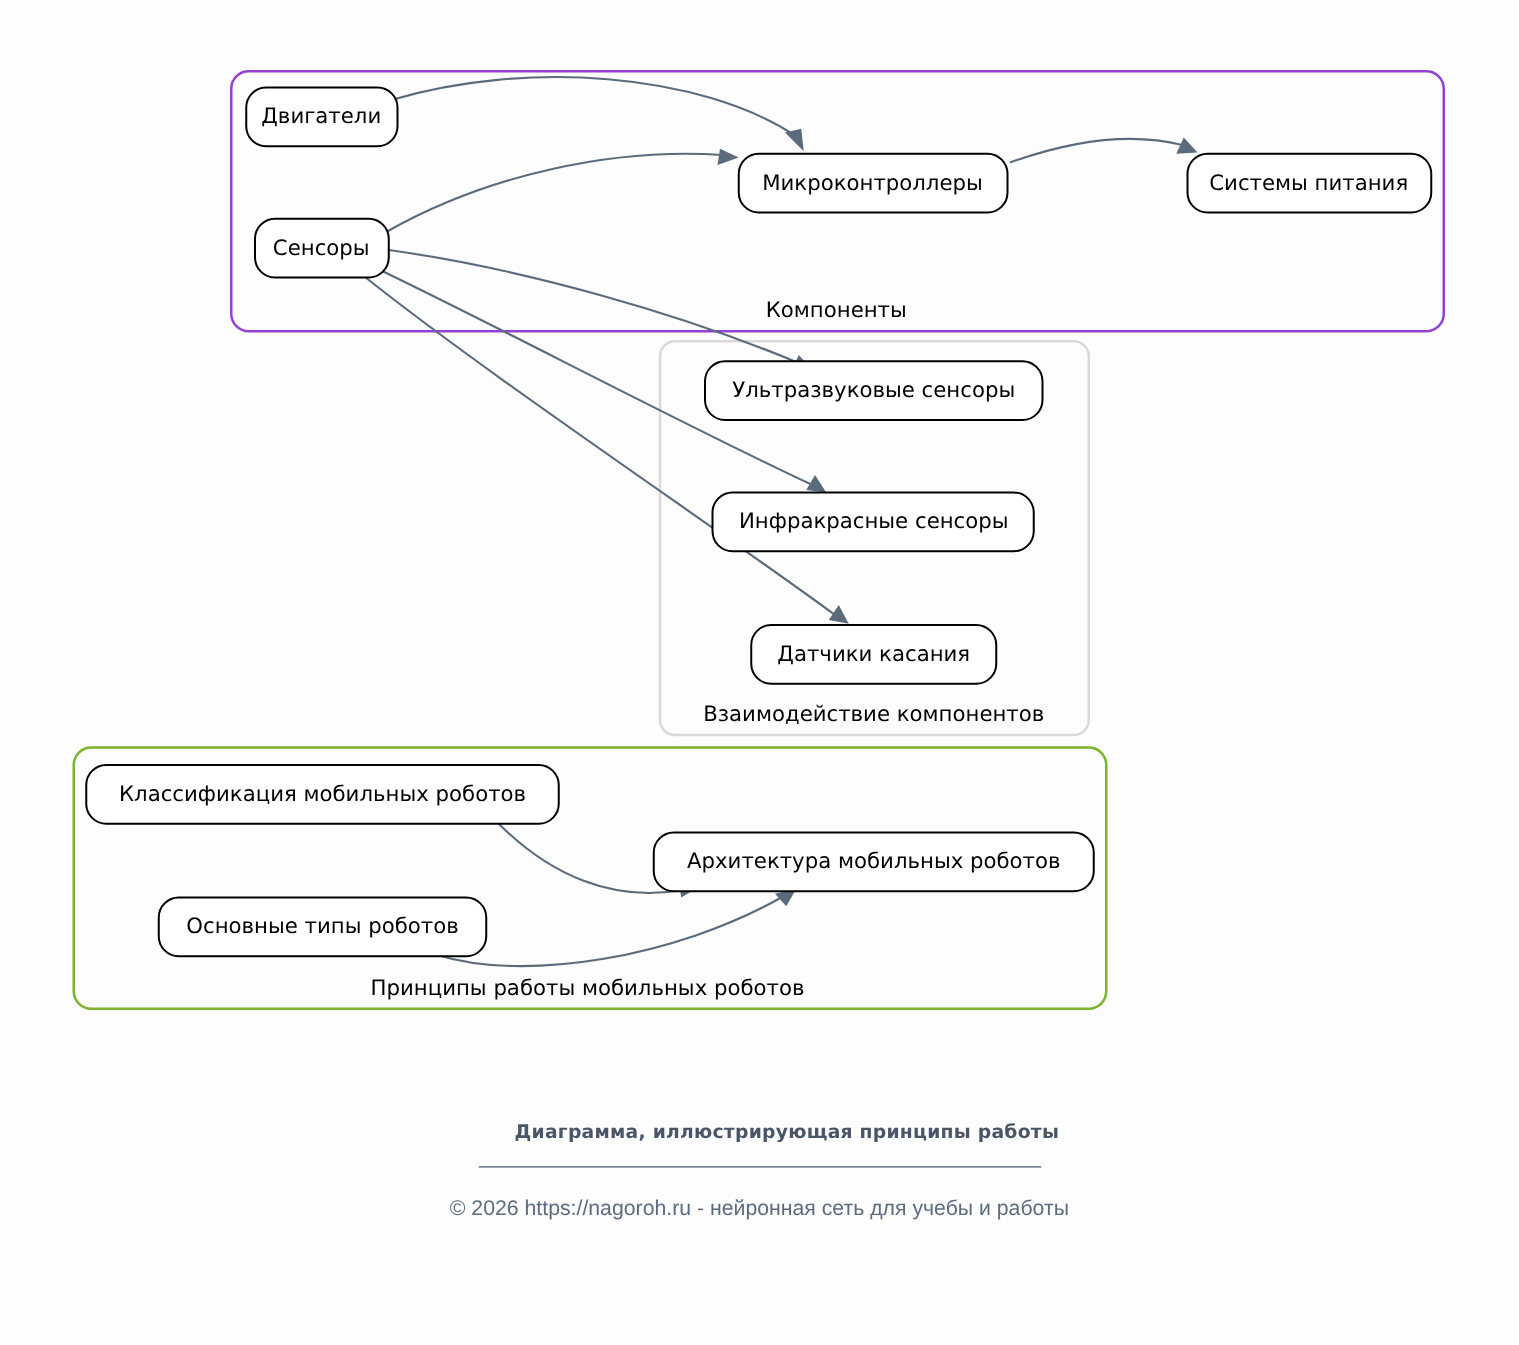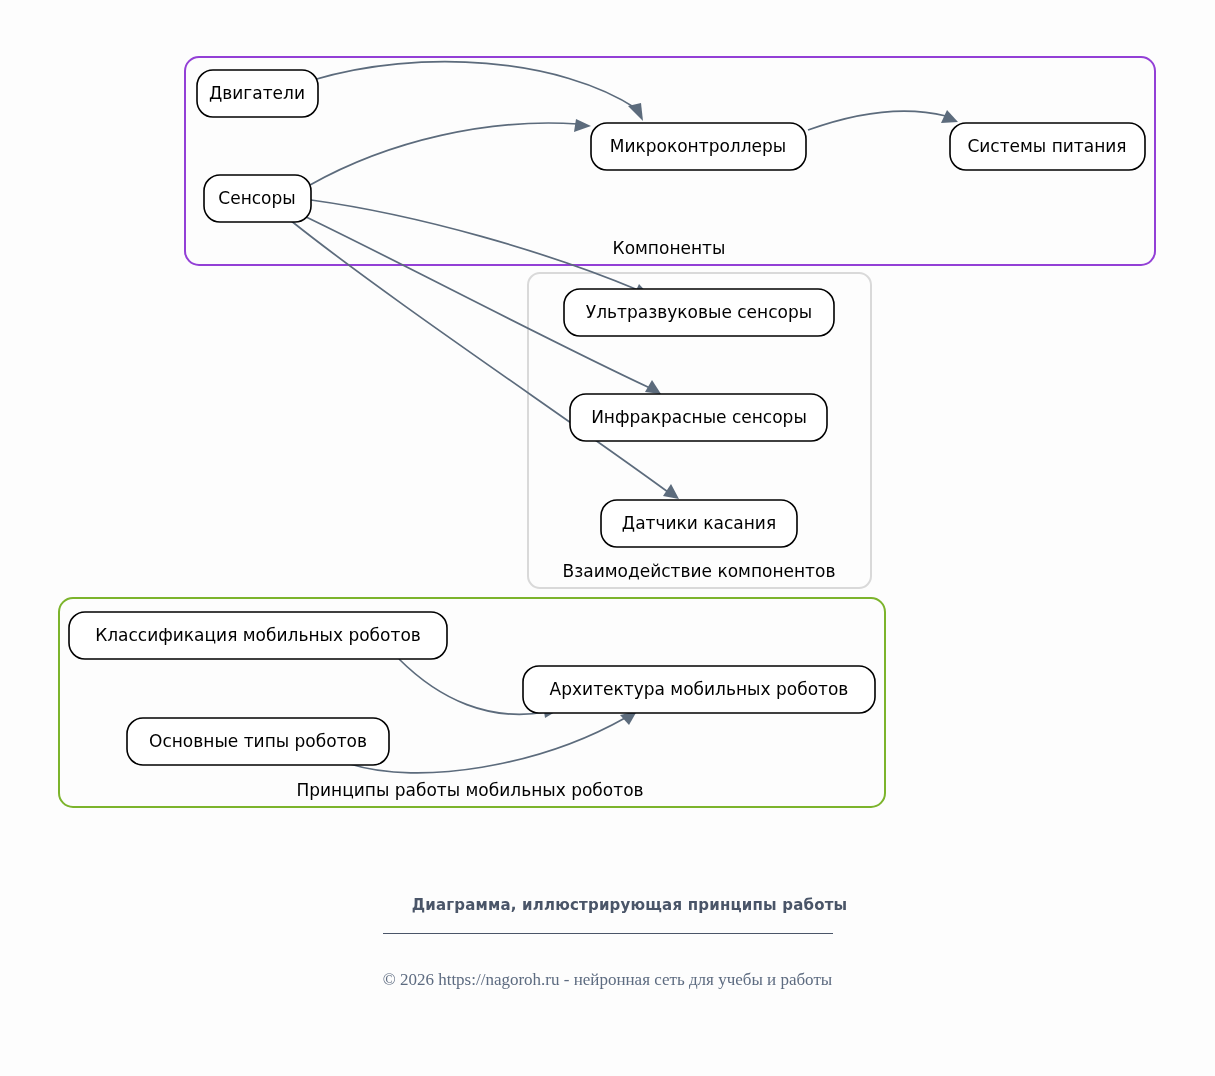--- a/index.html
+++ b/index.html
@@ -76,22 +76,22 @@
     letter-spacing: 0.2px;
     margin-left: 44px;
   }
   .footer-divider {
     width: 450px;
     height: 0;
     border-top: 1.5px solid #4a5568;
     margin: 17px auto 0 auto;
   }
   .footer-credit {
-    margin-top: 36px;
-    font-family: Liberation Serif, serif;
+    margin-top: 23px;
+    font-family: Liberation Sans, sans-serif;
     font-size: 17px;
     color: #5d6b80;
   }
 </style>
 </head>
 <body>
 
 <div id="diagram-root">
   <svg id="graph" viewBox="0 0 1215 1076" xmlns="http://www.w3.org/2000/svg">
 

